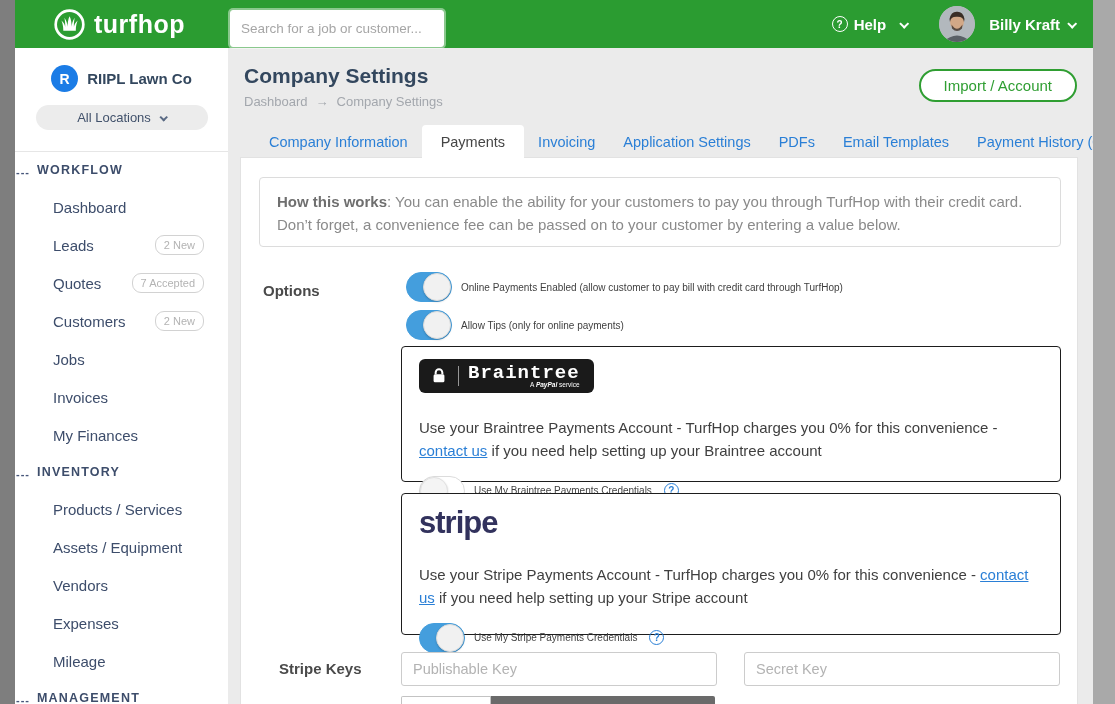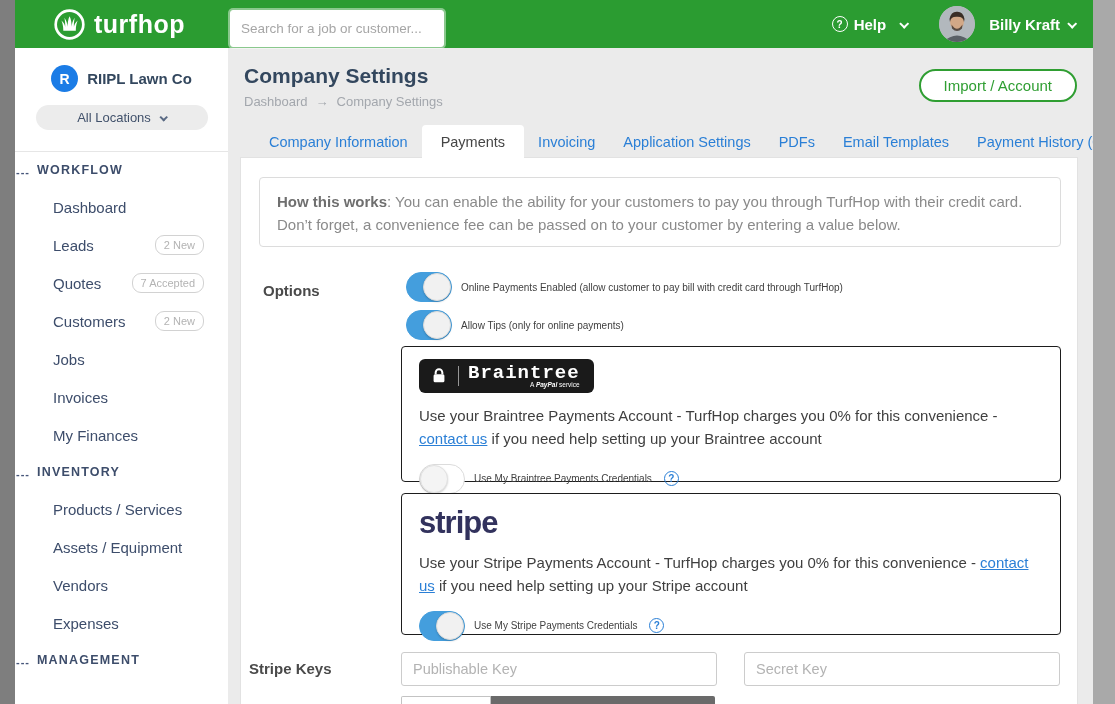--- a/index.html
+++ b/index.html
@@ -82,34 +82,34 @@
   .toggle-label { font-size:10px; color:#3f3f3f; }
 
   .switch { position:relative; width:46px; height:30px; border-radius:16px; background:#fff; border:1px solid #dcdcdc; cursor:pointer; flex:none; }
   .switch .knob { position:absolute; top:0; left:0; width:28px; height:28px; border-radius:50%; background:#f4f4f4; border:1px solid #e2e2e2; box-shadow:0 1px 2px rgba(0,0,0,.18); }
   .switch.on { background:#449edd; border-color:#449edd; }
   .switch.on .knob { left:auto; right:0; background:#f1f1f1; border-color:#dbdbdb; }
 
   .provider-box { position:absolute; left:160px; width:660px; border:1.5px solid #1d1d1d; border-radius:4px; background:#fff; padding:12px 17px; }
   .box-braintree { top:188px; height:136px; }
   .box-stripe { top:335px; height:142px; }
-  .provider-desc { font-size:15px; color:#3f3f3f; line-height:1.55; margin-top:11px; max-width:610px; }
+  .provider-desc { font-size:15px; color:#3f3f3f; line-height:1.55; margin-top:23px; max-width:610px; }
   .provider-desc a { color:#2a7fd6; }
   .provider-toggle { display:flex; align-items:center; gap:9px; margin-top:13px; }
   .qicon { display:inline-flex; width:15px; height:15px; border:1px solid #2a7fd6; border-radius:50%; color:#2a7fd6; font-size:10px; font-weight:bold; align-items:center; justify-content:center; margin-left:3px; flex:none; }
 
   .bt-badge { display:inline-flex; align-items:center; background:#1a1a1a; border-radius:6px; height:34px; padding:0 14px 0 10px; gap:9px; }
   .bt-divider { width:1px; height:20px; background:rgba(255,255,255,.55); }
   .bt-wordwrap { display:flex; flex-direction:column; align-items:flex-end; }
   .bt-word { color:#fff; font-family:Liberation Mono, monospace; font-size:19px; font-weight:bold; letter-spacing:1px; line-height:16px; }
   .bt-sub { color:#fff; font-size:6.5px; line-height:7px; }
   .bt-sub b { font-style:italic; }
   .stripe-word { font-size:31px; font-weight:bold; color:#32325d; letter-spacing:-1px; line-height:34px; }
 
-  .keys-label { position:absolute; left:8px; top:502px; font-size:15px; font-weight:bold; color:#4a4a4a; }
+  .keys-label { position:absolute; left:38px; top:502px; font-size:15px; font-weight:bold; color:#4a4a4a; }
   .key-input {
     position:absolute; top:494px; height:31px; border:1px solid #ccc; border-radius:3px;
     padding:16px 11px; font-size:14.5px; color:#444; outline:none; background:#fff;
     font-family:"Liberation Sans", sans-serif;
   }
   .key-input::placeholder { color:#b3b3b3; }
   .key-pub { left:160px; width:316px; }
   .key-sec { left:503px; width:316px; }
 
   .cut-bar { position:absolute; left:160px; top:538px; width:314px; height:12px; display:flex; }
@@ -211,20 +211,24 @@
     <div class="side-item">
       <span class="side-item-label">Assets / Equipment</span>
 
     </div>
     <div class="side-item">
       <span class="side-item-label">Vendors</span>
 
     </div>
     <div class="side-item">
       <span class="side-item-label">Expenses</span>
+
+    </div>
+    <div class="side-item">
+      <span class="side-item-label">Mileage</span>
 
     </div>
 
     <div class="side-section">
       <span class="dash-icon">---</span>
       <span class="side-section-label">MANAGEMENT</span>
     </div>
   </div>
 </div>
 

